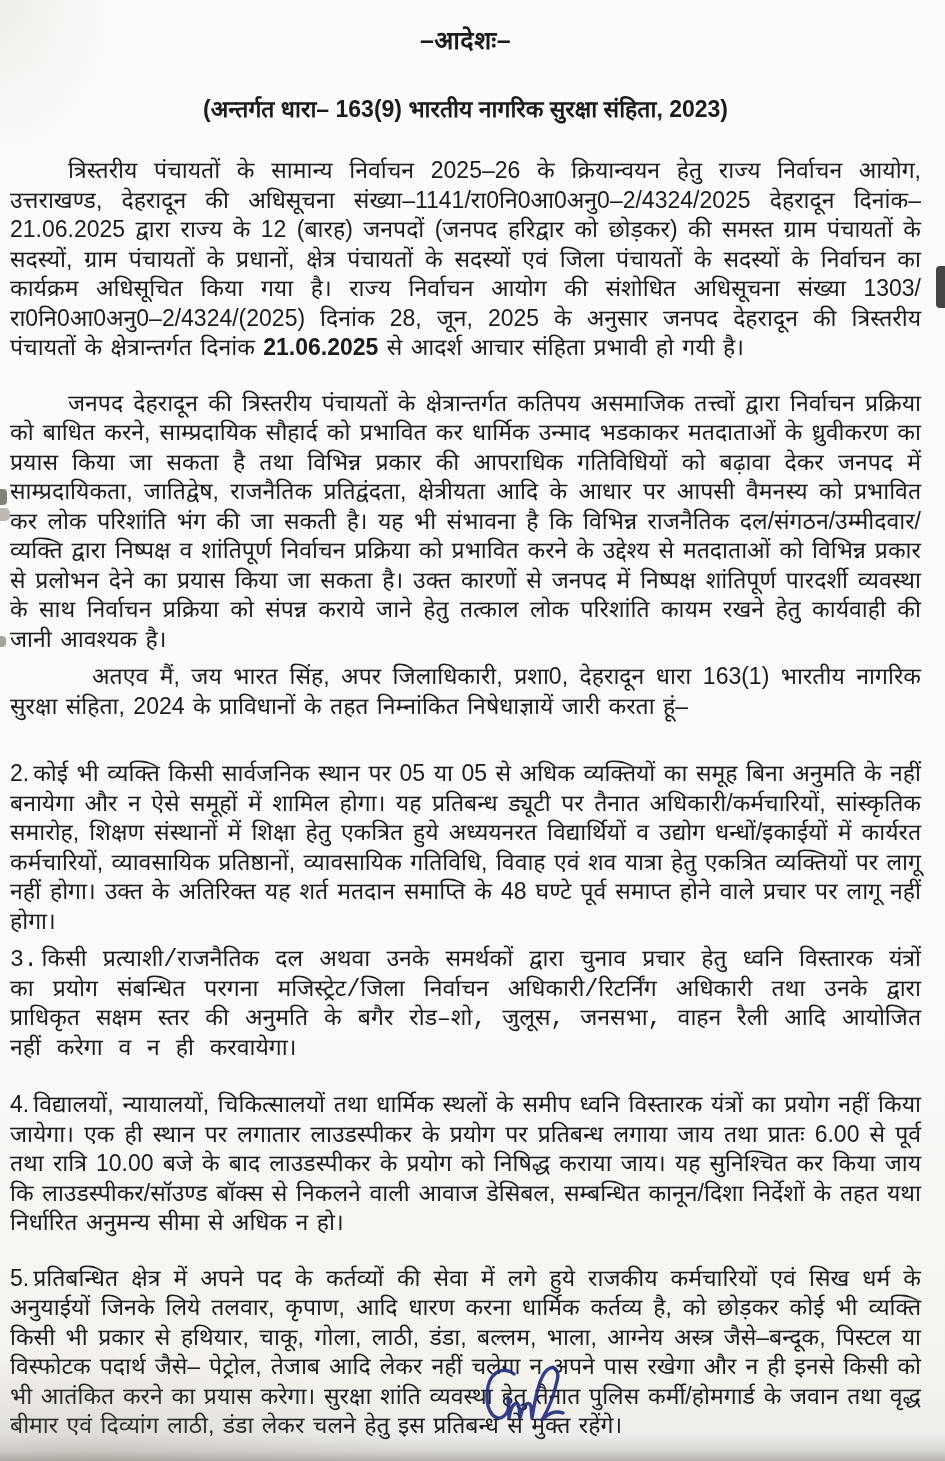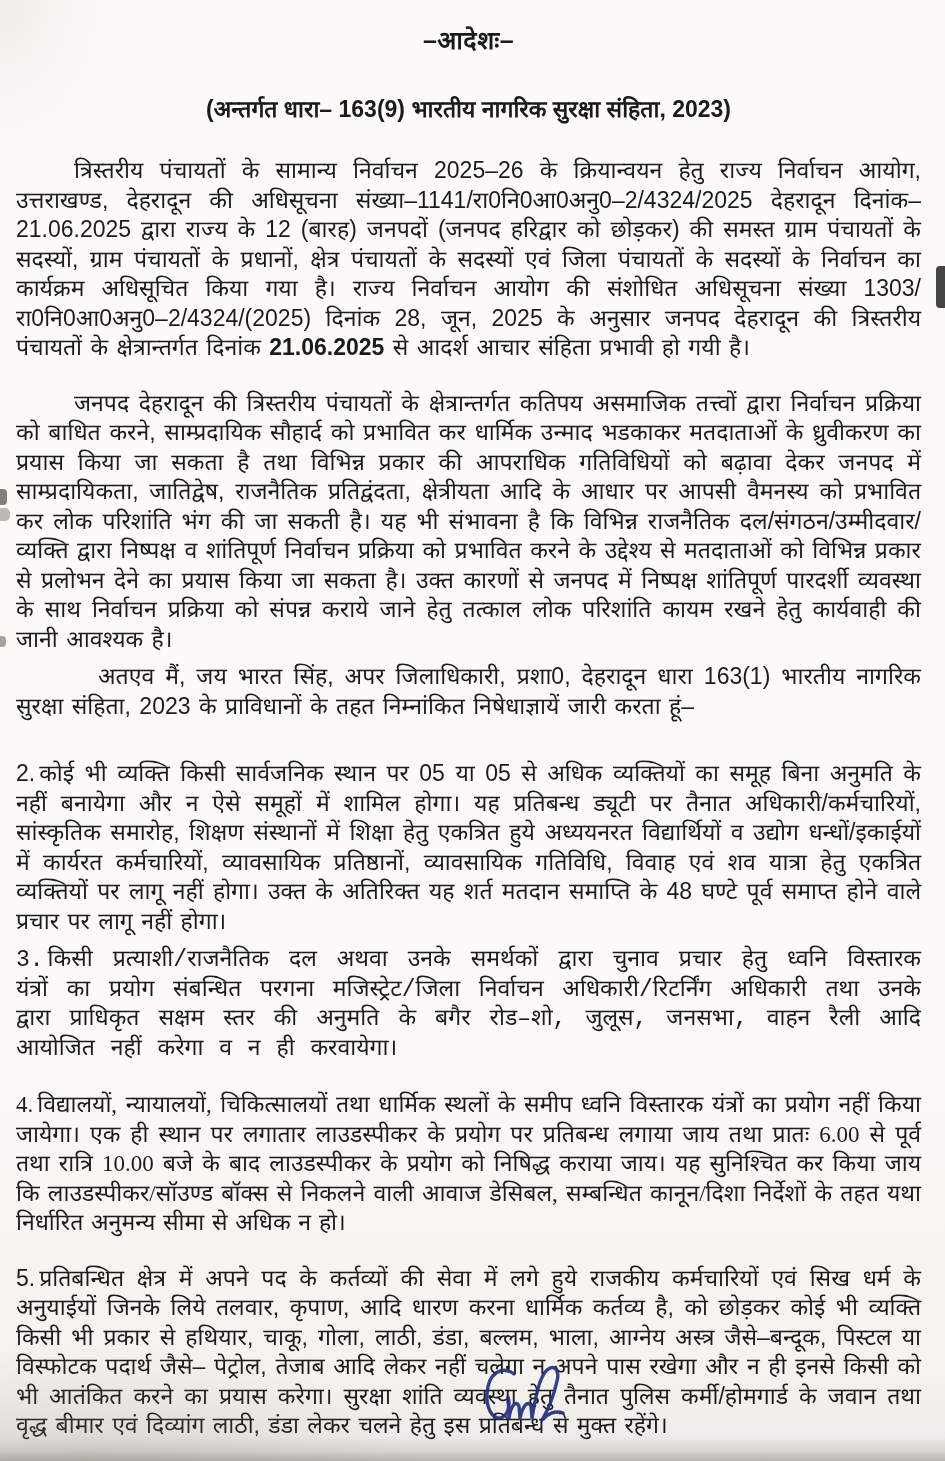--- a/index.html
+++ b/index.html
@@ -13,21 +13,21 @@
     height: 1461px;
     margin: 0 auto;
     background: linear-gradient(180deg, #fdfbf8 0%, #fcfaf7 70%, #f6f2ee 94%, #eceae7 100%);
     overflow: hidden;
     font-family: "Liberation Sans", "DejaVu Sans", sans-serif;
     color: #1b1b1b;
   }
   .content {
     position: absolute;
     top: 18px;
-    left: 16px;
+    left: 10px;
     right: 24px;
   }
   .doc-title {
     text-align: center;
     font-size: 25px;
     font-weight: bold;
     letter-spacing: 0.5px;
     margin: 4px 0 0 0;
   }
   .doc-subtitle {
@@ -44,21 +44,21 @@
     word-spacing: 2px;
   }
   .indent { text-indent: 58px; }
   .indent-lg { text-indent: 82px; }
   .mt-intro { margin-top: 32px !important; }
   .mt-para2 { margin-top: 26px !important; }
   .mt-para3 { margin-top: 8px !important; }
   .mt-item1 { margin-top: 32px !important; }
   .mt-item2 { margin-top: 38px !important; }
   .mt-item3 { margin-top: 10px !important; font-family: Liberation Mono, monospace; }
-  .mt-item4 { margin-top: 26px !important; font-family: Liberation Serif, serif; }
+  .mt-item4 { margin-top: 26px !important; }
   .mt-item5 { margin-top: 26px !important; }
   .bold { font-weight: bold; }
   .item-num { padding-right: 4px; }
 
   
   .signature {
     position: absolute;
     left: 478px;
     top: 1360px;
     width: 100px;
@@ -104,21 +104,21 @@
   <div class="content">
 
     <div class="doc-title">–आदेशः–</div>
 
     <div class="doc-subtitle">(अन्तर्गत धारा– 163(9) भारतीय नागरिक सुरक्षा संहिता, 2023)</div>
 
     <p class="body-para indent mt-intro"><span>त्रिस्तरीय पंचायतों के सामान्य निर्वाचन 2025–26 के क्रियान्वयन हेतु राज्य निर्वाचन आयोग, उत्तराखण्ड, देहरादून की अधिसूचना संख्या–1141/रा0नि0आ0अनु0–2/4324/2025 देहरादून दिनांक–21.06.2025 द्वारा राज्य के 12 (बारह) जनपदों (जनपद हरिद्वार को छोड़कर) की समस्त ग्राम पंचायतों के सदस्यों, ग्राम पंचायतों के प्रधानों, क्षेत्र पंचायतों के सदस्यों एवं जिला पंचायतों के सदस्यों के निर्वाचन का कार्यक्रम अधिसूचित किया गया है। राज्य निर्वाचन आयोग की संशोधित अधिसूचना संख्या 1303/रा0नि0आ0अनु0–2/4324/(2025) दिनांक 28, जून, 2025 के अनुसार जनपद देहरादून की त्रिस्तरीय पंचायतों के क्षेत्रान्तर्गत दिनांक </span><span class="bold">21.06.2025</span><span> से आदर्श आचार संहिता प्रभावी हो गयी है।</span></p>
 
     <p class="body-para indent mt-para2">जनपद देहरादून की त्रिस्तरीय पंचायतों के क्षेत्रान्तर्गत कतिपय असमाजिक तत्त्वों द्वारा निर्वाचन प्रक्रिया को बाधित करने, साम्प्रदायिक सौहार्द को प्रभावित कर धार्मिक उन्माद भडकाकर मतदाताओं के ध्रुवीकरण का प्रयास किया जा सकता है तथा विभिन्न प्रकार की आपराधिक गतिविधियों को बढ़ावा देकर जनपद में साम्प्रदायिकता, जातिद्वेष, राजनैतिक प्रतिद्वंदता, क्षेत्रीयता आदि के आधार पर आपसी वैमनस्य को प्रभावित कर लोक परिशांति भंग की जा सकती है। यह भी संभावना है कि विभिन्न राजनैतिक दल/संगठन/उम्मीदवार/व्यक्ति द्वारा निष्पक्ष व शांतिपूर्ण निर्वाचन प्रक्रिया को प्रभावित करने के उद्देश्य से मतदाताओं को विभिन्न प्रकार से प्रलोभन देने का प्रयास किया जा सकता है। उक्त कारणों से जनपद में निष्पक्ष शांतिपूर्ण पारदर्शी व्यवस्था के साथ निर्वाचन प्रक्रिया को संपन्न कराये जाने हेतु तत्काल लोक परिशांति कायम रखने हेतु कार्यवाही की जानी आवश्यक है।</p>
 
-    <p class="body-para indent-lg mt-para3">अतएव मैं, जय भारत सिंह, अपर जिलाधिकारी, प्रशा0, देहरादून धारा 163(1) भारतीय नागरिक सुरक्षा संहिता, 2023 के प्राविधानों के तहत निम्नांकित निषेधाज्ञायें जारी करता हूं–</p>
+    <p class="body-para indent-lg mt-para3">अतएव मैं, जय भारत सिंह, अपर जिलाधिकारी, प्रशा0, देहरादून धारा 163(1) भारतीय नागरिक सुरक्षा संहिता, 2024 के प्राविधानों के तहत निम्नांकित निषेधाज्ञायें जारी करता हूं–</p>
 
 
     <p class="body-para mt-item2"><span class="item-num">2.</span><span>कोई भी व्यक्ति किसी सार्वजनिक स्थान पर 05 या 05 से अधिक व्यक्तियों का समूह बिना अनुमति के नहीं बनायेगा और न ऐसे समूहों में शामिल होगा। यह प्रतिबन्ध ड्यूटी पर तैनात अधिकारी/कर्मचारियों, सांस्कृतिक समारोह, शिक्षण संस्थानों में शिक्षा हेतु एकत्रित हुये अध्ययनरत विद्यार्थियों व उद्योग धन्धों/इकाईयों में कार्यरत कर्मचारियों, व्यावसायिक प्रतिष्ठानों, व्यावसायिक गतिविधि, विवाह एवं शव यात्रा हेतु एकत्रित व्यक्तियों पर लागू नहीं होगा। उक्त के अतिरिक्त यह शर्त मतदान समाप्ति के 48 घण्टे पूर्व समाप्त होने वाले प्रचार पर लागू नहीं होगा।</span></p>
 
     <p class="body-para mt-item3"><span class="item-num">3.</span><span>किसी प्रत्याशी/राजनैतिक दल अथवा उनके समर्थकों द्वारा चुनाव प्रचार हेतु ध्वनि विस्तारक यंत्रों का प्रयोग संबन्धित परगना मजिस्ट्रेट/जिला निर्वाचन अधिकारी/रिटर्निंग अधिकारी तथा उनके द्वारा प्राधिकृत सक्षम स्तर की अनुमति के बगैर रोड–शो, जुलूस, जनसभा, वाहन रैली आदि आयोजित नहीं करेगा व न ही करवायेगा।</span></p>
 
     <p class="body-para mt-item4"><span class="item-num">4.</span><span>विद्यालयों, न्यायालयों, चिकित्सालयों तथा धार्मिक स्थलों के समीप ध्वनि विस्तारक यंत्रों का प्रयोग नहीं किया जायेगा। एक ही स्थान पर लगातार लाउडस्पीकर के प्रयोग पर प्रतिबन्ध लगाया जाय तथा प्रातः 6.00 से पूर्व तथा रात्रि 10.00 बजे के बाद लाउडस्पीकर के प्रयोग को निषिद्ध कराया जाय। यह सुनिश्चित कर किया जाय कि लाउडस्पीकर/सॉउण्ड बॉक्स से निकलने वाली आवाज डेसिबल, सम्बन्धित कानून/दिशा निर्देशों के तहत यथा निर्धारित अनुमन्य सीमा से अधिक न हो।</span></p>
 
     <p class="body-para mt-item5"><span class="item-num">5.</span><span>प्रतिबन्धित क्षेत्र में अपने पद के कर्तव्यों की सेवा में लगे हुये राजकीय कर्मचारियों एवं सिख धर्म के अनुयाईयों जिनके लिये तलवार, कृपाण, आदि धारण करना धार्मिक कर्तव्य है, को छोड़कर कोई भी व्यक्ति किसी भी प्रकार से हथियार, चाकू, गोला, लाठी, डंडा, बल्लम, भाला, आग्नेय अस्त्र जैसे–बन्दूक, पिस्टल या विस्फोटक पदार्थ जैसे– पेट्रोल, तेजाब आदि लेकर नहीं चलेगा न अपने पास रखेगा और न ही इनसे किसी को भी आतंकित करने का प्रयास करेगा। सुरक्षा शांति व्यवस्था हेतु तैनात पुलिस कर्मी/होमगार्ड के जवान तथा वृद्ध बीमार एवं दिव्यांग लाठी, डंडा लेकर चलने हेतु इस प्रतिबन्ध से मुक्त रहेंगे।</span></p>
 

